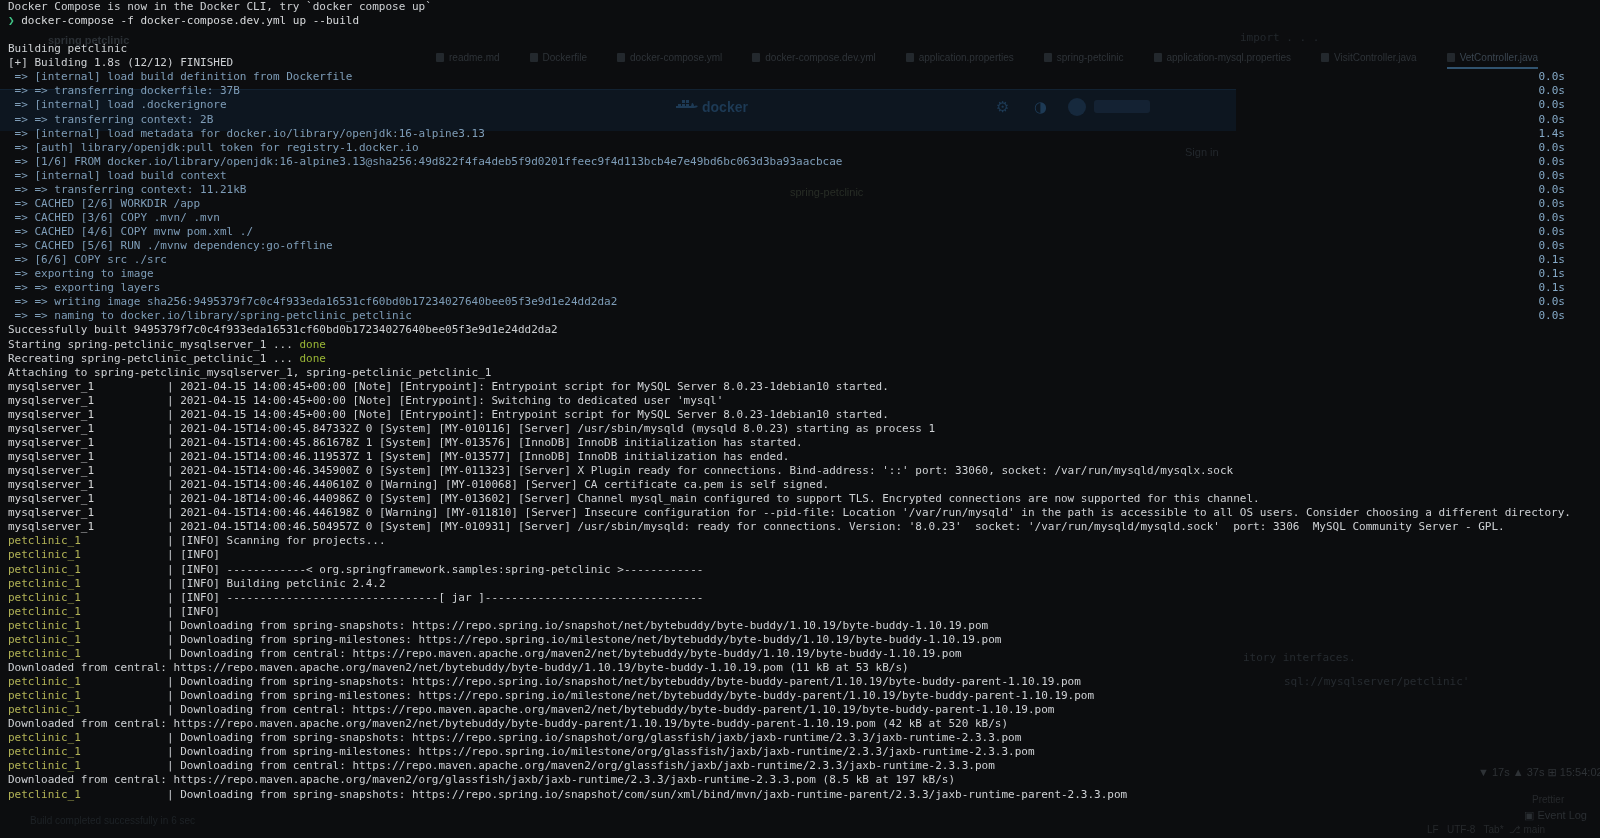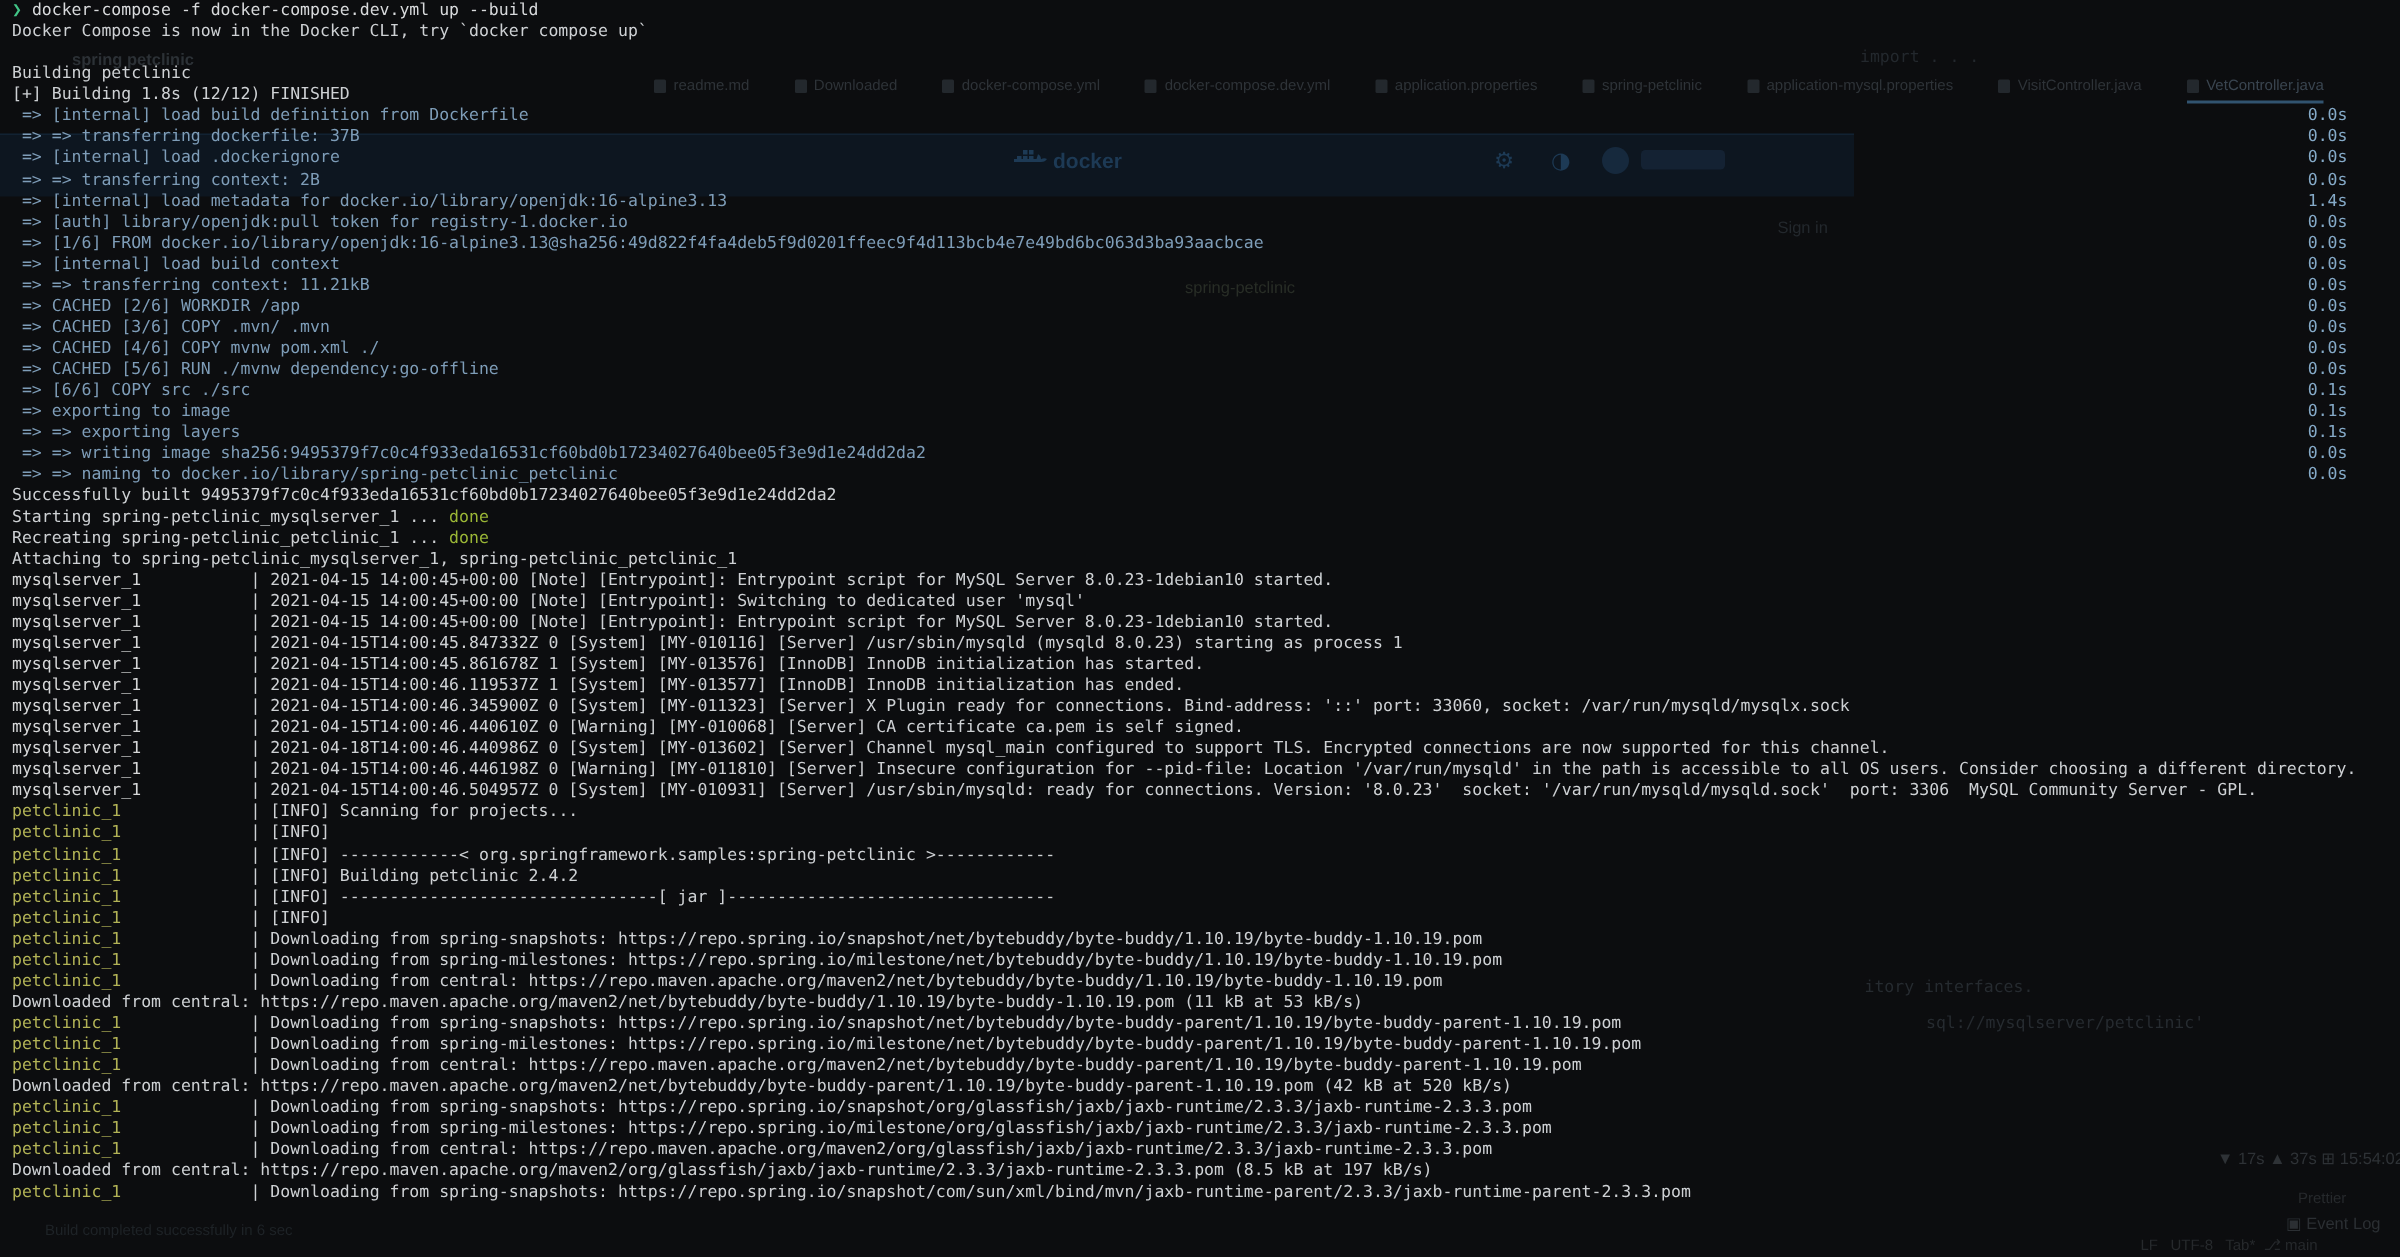--- a/index.html
+++ b/index.html
@@ -45,21 +45,21 @@
 
   <div class="bg-layer">
 
     <div class="tabbar" id="tabbar">
         <div class="tab">
           <span class="ticon"></span>
           <span>readme.md</span>
         </div>
         <div class="tab">
           <span class="ticon"></span>
-          <span>Downloaded</span>
+          <span>Dockerfile</span>
         </div>
         <div class="tab">
           <span class="ticon"></span>
           <span>docker-compose.yml</span>
         </div>
         <div class="tab">
           <span class="ticon"></span>
           <span>docker-compose.dev.yml</span>
         </div>
         <div class="tab">
@@ -132,22 +132,22 @@
     <div class="bg-text" style="left:1427px;top:824px;font-size:10px;color:#26292c;">
       <span>LF</span>&nbsp;&nbsp;
       <span>UTF-8</span>&nbsp;&nbsp;
       <span>Tab*</span>&nbsp;
       <span>⎇ </span><span>main</span>
     </div>
     <div class="bg-text" style="left:30px;top:815px;font-size:10px;color:#1e2327;">Build completed successfully in 6 sec</div>
   </div>
 
   <div class="term" id="term-lines">
+      <div class="tline"><span class="t-plain">Docker Compose is now in the Docker CLI, try `docker compose up`</span></div>
       <div class="tline"><span class="prompt">❯ </span><span class="t-cmd">docker-compose -f docker-compose.dev.yml up --build</span></div>
-      <div class="tline"><span class="t-plain">Docker Compose is now in the Docker CLI, try `docker compose up`</span></div>
       <div class="tline"></div>
       <div class="tline"><span class="t-plain">Building petclinic</span></div>
       <div class="tline"><span class="t-plain">[+] Building 1.8s (12/12) FINISHED</span></div>
       <div class="tline"><span class="t-build"> =&gt; [internal] load build definition from Dockerfile</span><span class="timing">0.0s</span></div>
       <div class="tline"><span class="t-build"> =&gt; =&gt; transferring dockerfile: 37B</span><span class="timing">0.0s</span></div>
       <div class="tline"><span class="t-build"> =&gt; [internal] load .dockerignore</span><span class="timing">0.0s</span></div>
       <div class="tline"><span class="t-build"> =&gt; =&gt; transferring context: 2B</span><span class="timing">0.0s</span></div>
       <div class="tline"><span class="t-build"> =&gt; [internal] load metadata for docker.io/library/openjdk:16-alpine3.13</span><span class="timing">1.4s</span></div>
       <div class="tline"><span class="t-build"> =&gt; [auth] library/openjdk:pull token for registry-1.docker.io</span><span class="timing">0.0s</span></div>
       <div class="tline"><span class="t-build"> =&gt; [1/6] FROM docker.io/library/openjdk:16-alpine3.13@sha256:49d822f4fa4deb5f9d0201ffeec9f4d113bcb4e7e49bd6bc063d3ba93aacbcae</span><span class="timing">0.0s</span></div>

